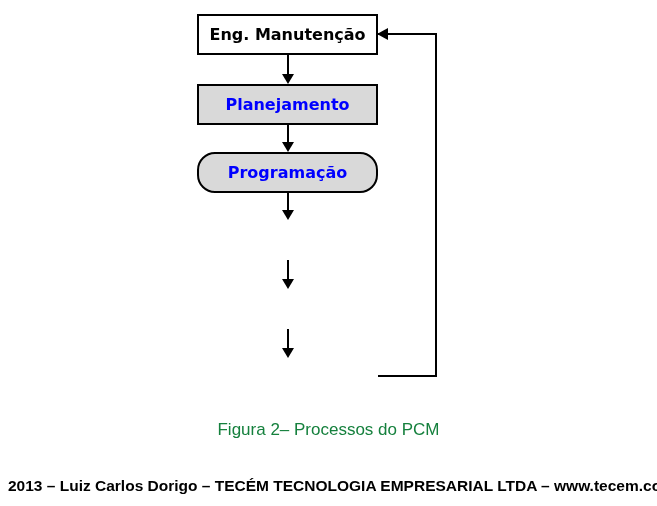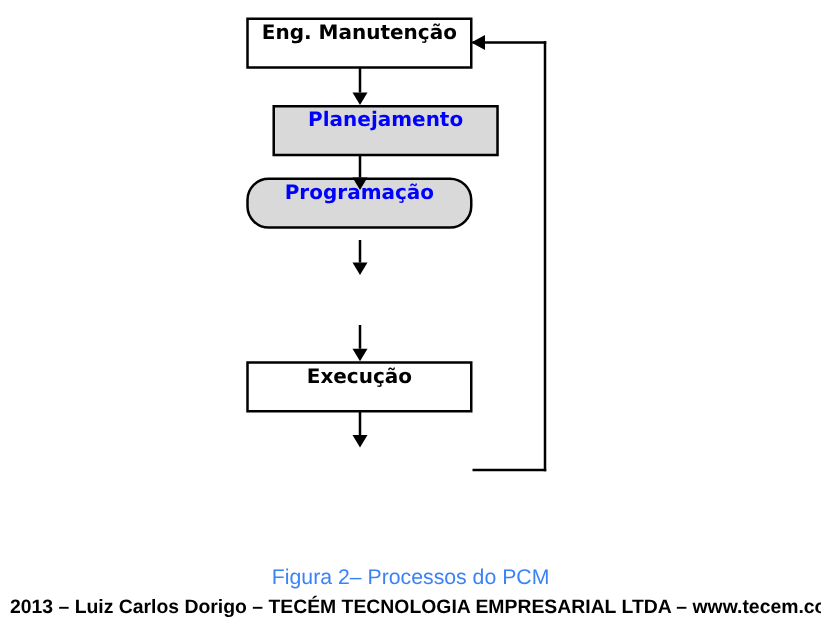--- a/index.html
+++ b/index.html
@@ -17,29 +17,30 @@
   }
   
   .flow-node {
     position: absolute;
     left: 197px;
     width: 181px;
     height: 41px;
     box-sizing: border-box;
     border: 2px solid #000000;
     display: flex;
+    align-items: center;
     justify-content: center;
     font-family: "DejaVu Sans", sans-serif;
     font-weight: bold;
     font-size: 16px;
     white-space: nowrap;
   }
   .n0 { top: 14px; }
   .n1 { top: 84px; }
-  .n2 { top: 142px; border-radius: 18px; }
+  .n2 { top: 152px; border-radius: 18px; }
   .n3 { top: 220px; }
   .n4 { top: 289px; }
   .n5 { top: 358px; }
 
   
   .varrow {
     position: absolute;
     left: 282px;
     width: 12px;
     display: flex;
@@ -88,50 +89,46 @@
   }
 
   
   .caption {
     position: absolute;
     top: 420px;
     left: 0;
     width: 100%;
     text-align: center;
     font-size: 17px;
-    color: #3b82f6;
+    color: #15803d;
     white-space: nowrap;
-    margin-top: 32px;
   }
   .footer {
     position: absolute;
     top: 477px;
     left: 8px;
     font-size: 15.5px;
     font-weight: bold;
     color: #000000;
     white-space: nowrap;
   }
 </style>
 </head>
 <body>
 
 <div class="page">
 
   <div class="flow-node n0" style="background: rgb(255, 255, 255); color: rgb(0, 0, 0);">
     <span>Eng. Manutenção</span>
   </div>
-  <div class="flow-node n1" style="background: rgb(217, 217, 217); color: rgb(0, 0, 255); margin-left: 21px;">
+  <div class="flow-node n1" style="background: rgb(217, 217, 217); color: rgb(0, 0, 255);">
     <span>Planejamento</span>
   </div>
   <div class="flow-node n2" style="background: rgb(217, 217, 217); color: rgb(0, 0, 255);">
     <span>Programação</span>
-  </div>
-  <div class="flow-node n4" style="background: rgb(255, 255, 255); color: rgb(0, 0, 0);">
-    <span>Execução</span>
   </div>
 
   <div class="varrow a1">
       <div class="shaft"></div>
       <div class="head"></div>
     </div>
   <div class="varrow a2">
       <div class="shaft"></div>
       <div class="head"></div>
     </div>

